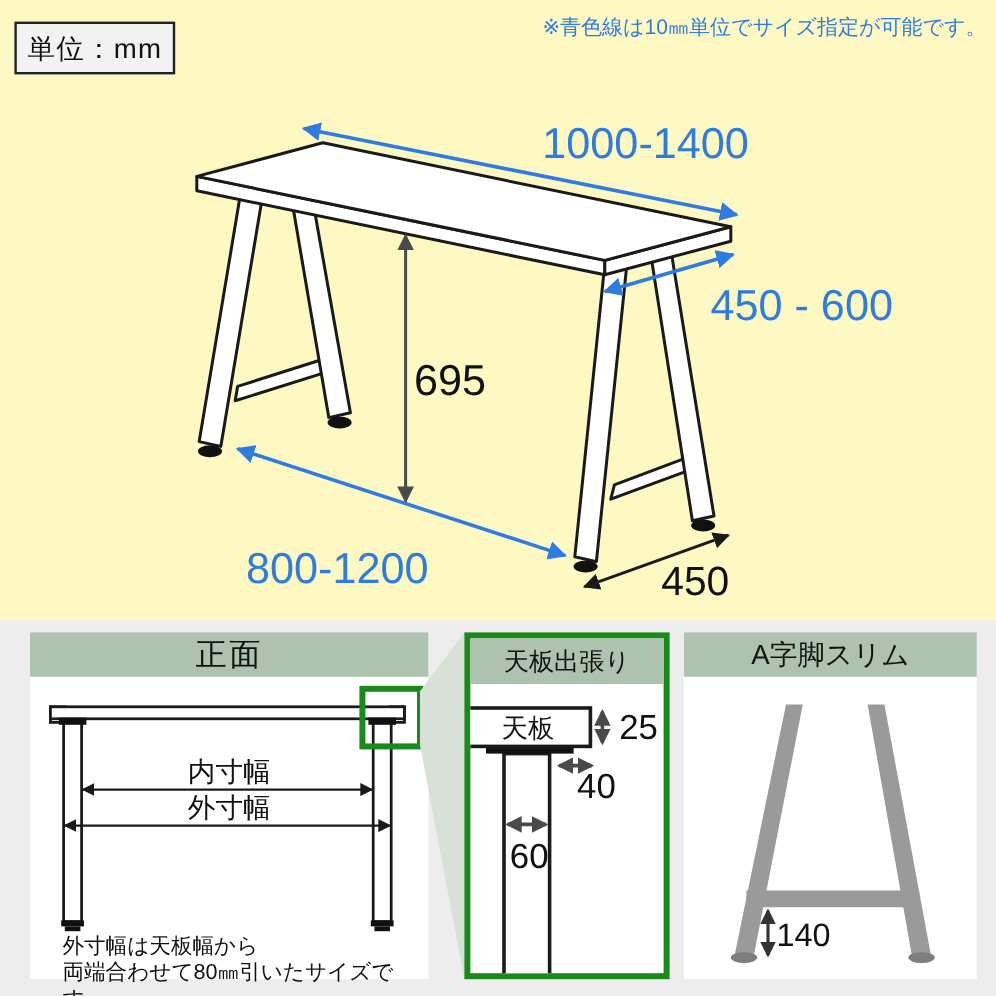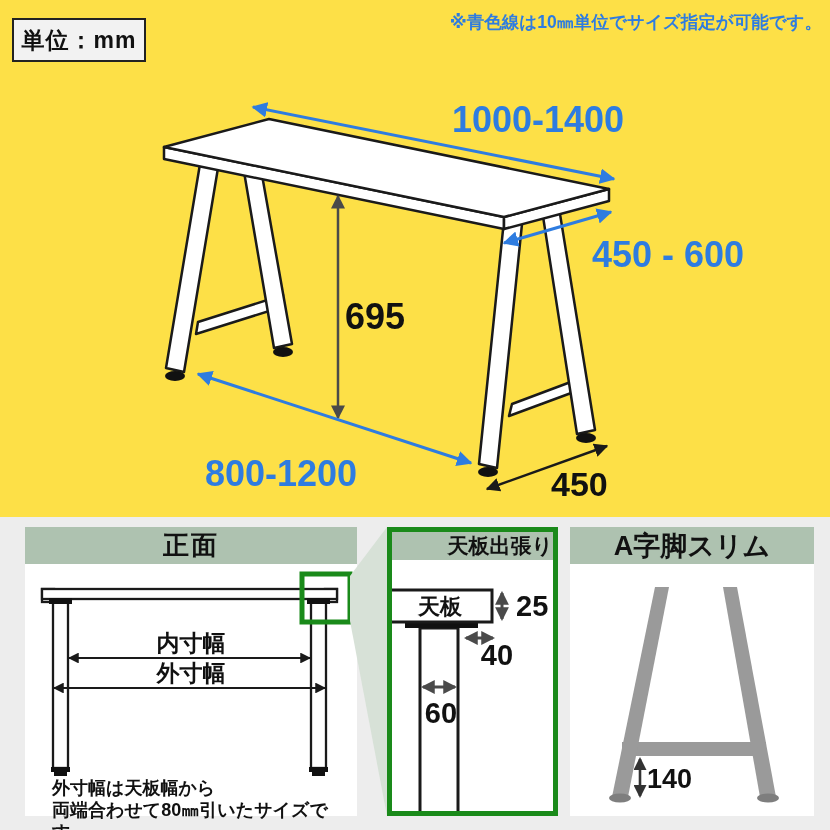--- a/index.html
+++ b/index.html
@@ -1,40 +1,40 @@
 <!DOCTYPE html>
 <html><head>
 <meta charset="utf-8">
 <style>
   html,body{margin:0;padding:0;}
   body{font-family:"Liberation Sans","DejaVu Sans",sans-serif;}
-  #stage{position:relative;width:830px;height:830px;background:#fde047;overflow:hidden;font-weight:bold;}
+  #stage{position:relative;width:830px;height:830px;background:#fef9c3;overflow:hidden;}
 
   
   .unit-box{position:absolute;left:12px;top:18px;width:134px;height:44px;background:#f2f2f2;
     border:2px solid #222;box-sizing:border-box;display:flex;align-items:center;justify-content:center;
     font-size:23px;color:#111;letter-spacing:1px;}
   .notes{position:absolute;right:8px;top:10px;text-align:left;font-size:17.5px;line-height:24px;}
   .note-blue{color:#2e7ce0;}
   .note-dark{color:#333;}
 
   .main-svg{position:absolute;left:0;top:0;}
 
   
   .bottom{position:absolute;left:0;top:517px;width:830px;height:313px;background:#ededed;}
   .panel{position:absolute;top:10px;height:289px;background:#ffffff;}
   .panel-header{position:absolute;left:0;top:0;width:100%;height:37px;background:#aec2b0;
     display:flex;align-items:center;justify-content:center;color:#111;}
   .panel1{left:25px;width:332px;}
   .panel1 .panel-header{font-size:26px;letter-spacing:2px;}
   .panel3{left:570px;width:244px;}
-  .panel3 .panel-header{font-size:27px;}
+  .panel3 .panel-header{font-size:23px;}
   .panel2{left:387px;width:171px;background:#1a8a1a;box-sizing:border-box;padding:5px;}
   .panel2-inner{position:relative;width:161px;height:279px;background:#ffffff;}
-  .panel2 .panel-header{height:28px;font-size:21px;justify-content:flex-end;}
+  .panel2 .panel-header{height:38px;font-size:21px;}
   .caption{position:absolute;left:27px;top:250px;width:302px;font-size:18px;line-height:22px;color:#111;}
   .callout{position:absolute;left:0;top:0;}
   .psvg{position:absolute;left:0;top:0;}
 </style>
 </head>
 <body>
 
 <div id="stage">
 
   <div class="unit-box">

